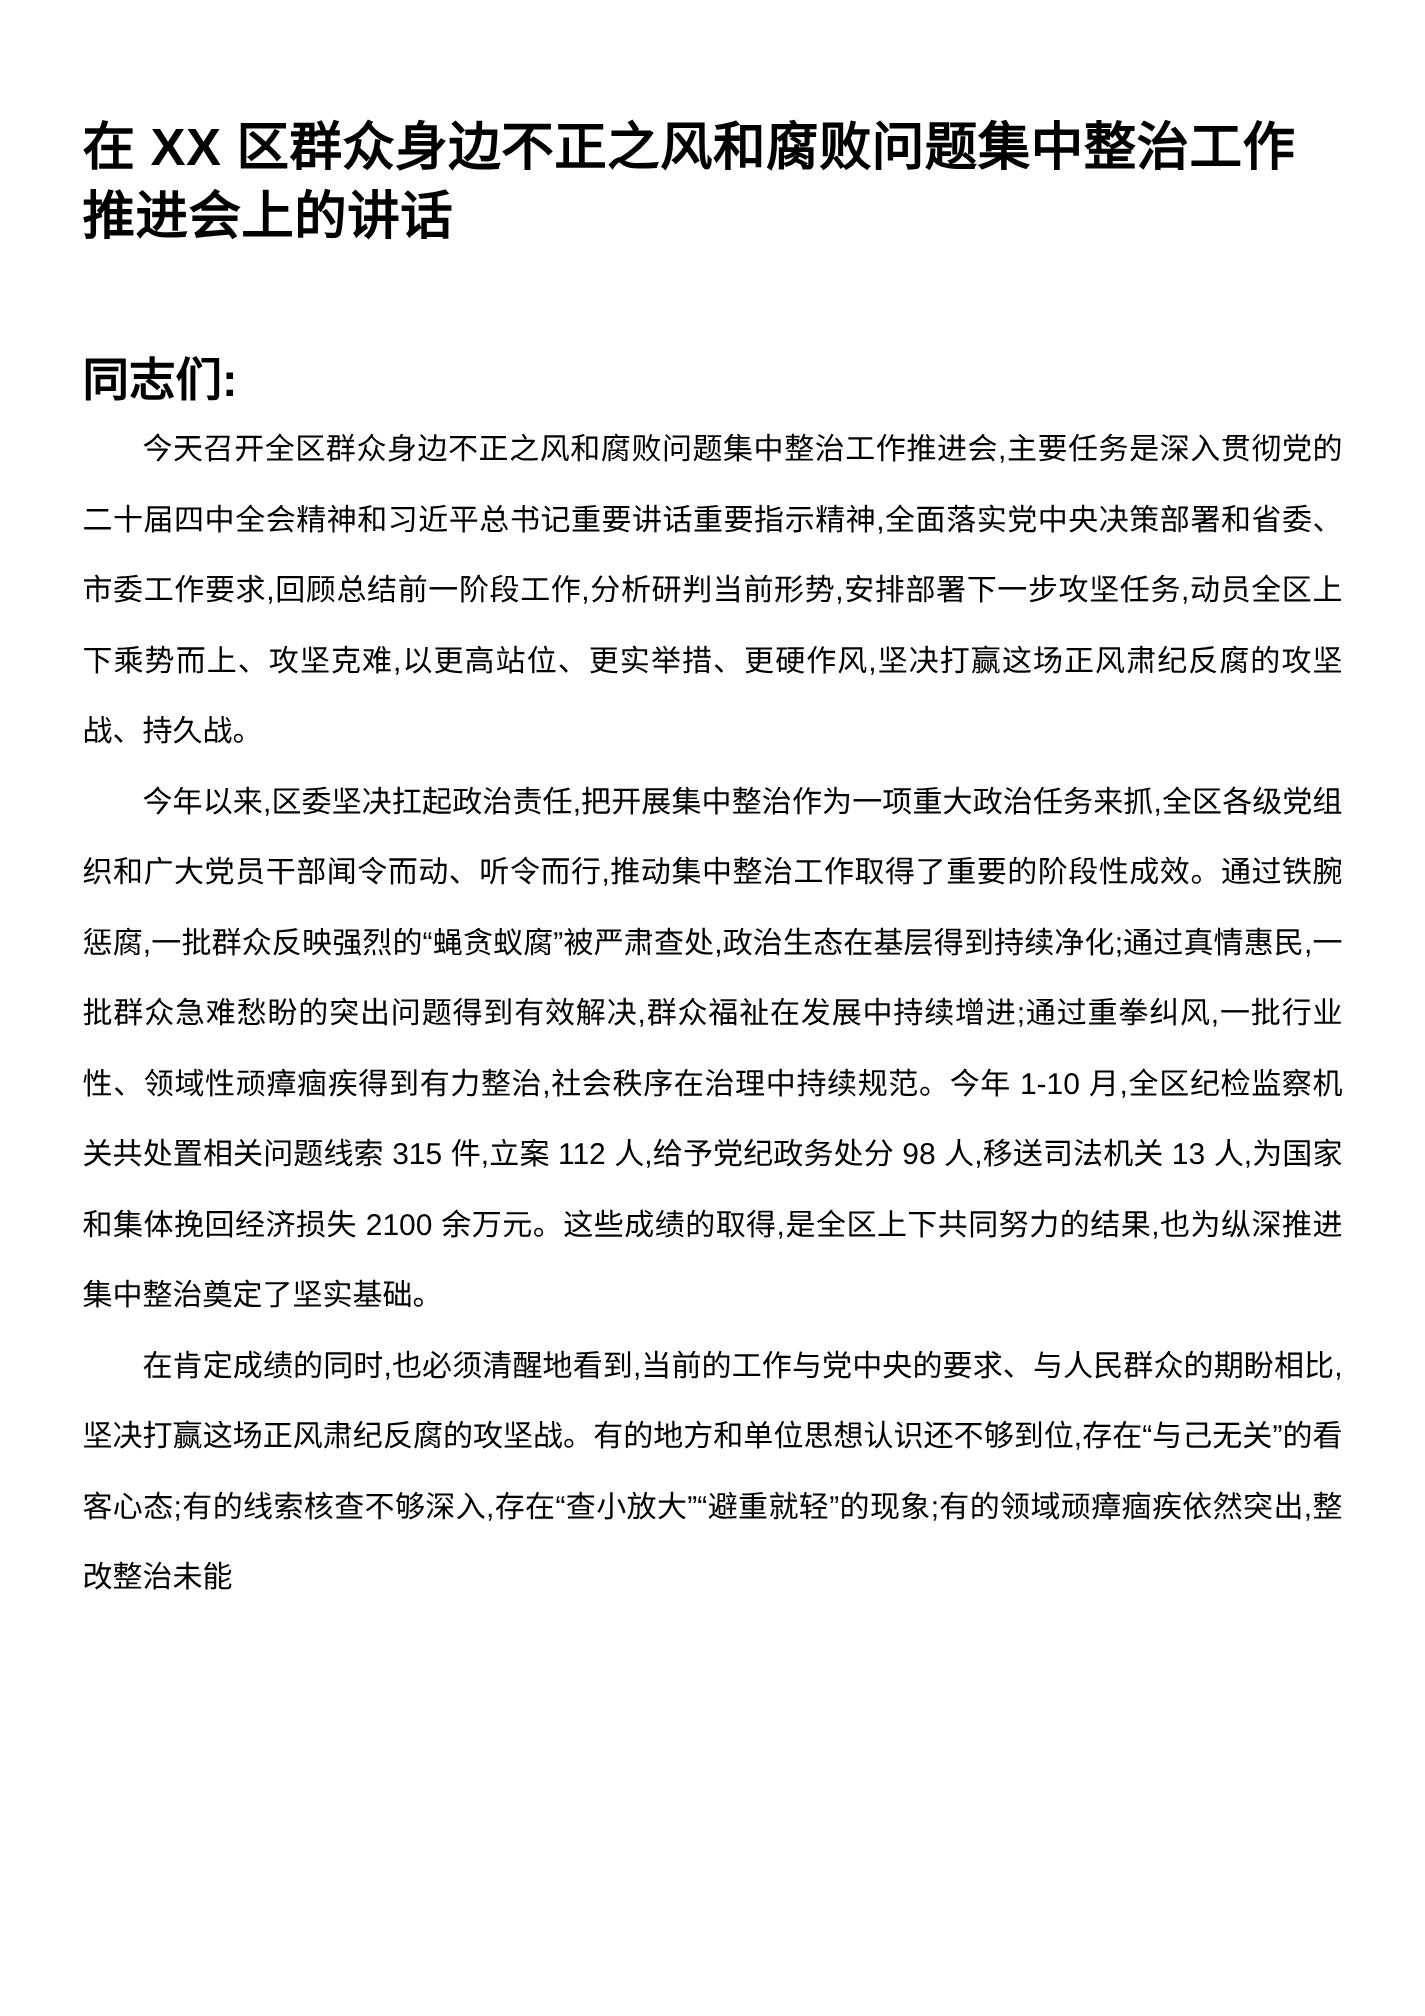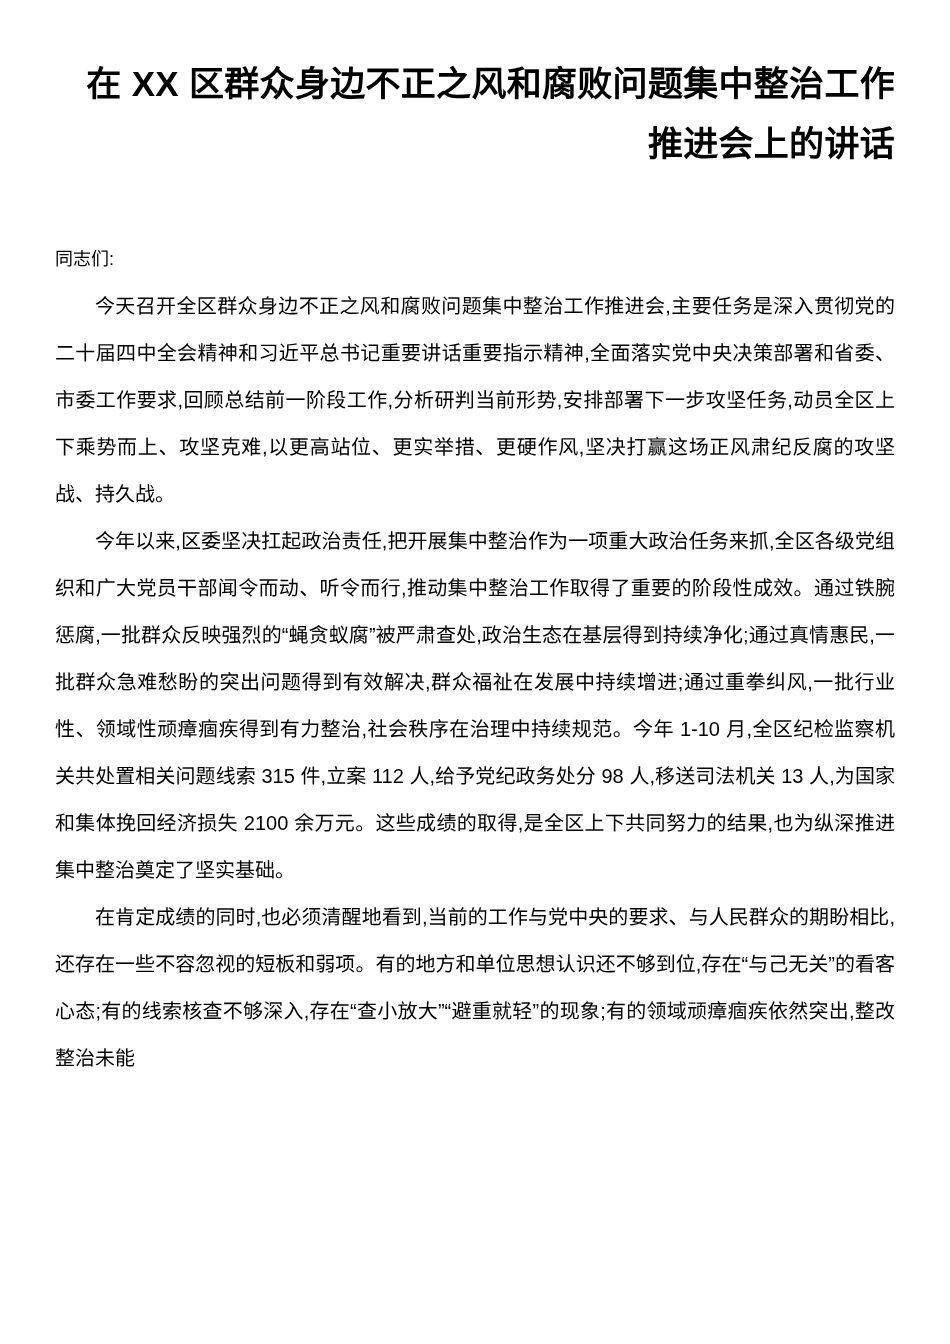--- a/index.html
+++ b/index.html
@@ -27,35 +27,35 @@
 
   .doc-body {
     position: absolute;
     left: 55px;
     top: 0;
     width: 840px;
   }
 
   .doc-title {
     margin: 0;
-    padding-top: 54px;
+    padding-top: 76px;
     font-size: 35px;
-    line-height: 60px;
+    line-height: 46px;
     font-weight: 700;
-    text-align: right;
+    text-align: left;
     letter-spacing: 0.3px;
     word-break: break-all;
   }
 
   .salutation {
     margin: 0;
     padding-top: 62px;
-    font-size: 18px;
+    font-size: 31px;
     line-height: 47px;
-    font-weight: 400;
+    font-weight: 700;
     text-align: justify;
     text-justify: inter-ideograph;
     word-break: break-all;
   }
 
   .para {
     margin: 0;
     font-size: 20px;
     line-height: 47px;
     font-weight: 400;
@@ -78,17 +78,17 @@
   <div class="doc-body">
 
     <h1 class="doc-title">在 XX 区群众身边不正之风和腐败问题集中整治工作推进会上的讲话</h1>
 
     <p class="salutation">同志们:</p>
 
     <p class="para">今天召开全区群众身边不正之风和腐败问题集中整治工作推进会,主要任务是深入贯彻党的二十届四中全会精神和习近平总书记重要讲话重要指示精神,全面落实党中央决策部署和省委、市委工作要求,回顾总结前一阶段工作,分析研判当前形势,安排部署下一步攻坚任务,动员全区上下乘势而上、攻坚克难,以更高站位、更实举措、更硬作风,坚决打赢这场正风肃纪反腐的攻坚战、持久战。</p>
 
     <p class="para">今年以来,区委坚决扛起政治责任,把开展集中整治作为一项重大政治任务来抓,全区各级党组织和广大党员干部闻令而动、听令而行,推动集中整治工作取得了重要的阶段性成效。通过铁腕惩腐,一批群众反映强烈的“蝇贪蚁腐”被严肃查处,政治生态在基层得到持续净化;通过真情惠民,一批群众急难愁盼的突出问题得到有效解决,群众福祉在发展中持续增进;通过重拳纠风,一批行业性、领域性顽瘴痼疾得到有力整治,社会秩序在治理中持续规范。今年 1-10 月,全区纪检监察机关共处置相关问题线索 315 件,立案 112 人,给予党纪政务处分 98 人,移送司法机关 13 人,为国家和集体挽回经济损失 2100 余万元。这些成绩的取得,是全区上下共同努力的结果,也为纵深推进集中整治奠定了坚实基础。</p>
 
-    <p class="para">在肯定成绩的同时,也必须清醒地看到,当前的工作与党中央的要求、与人民群众的期盼相比,还存在一些不容忽视的短板和弱项。有的地方和单位思想认识还不够到位,存在“与己无关”的看客心态;有的线索核查不够深入,存在“查小放大”“避重就轻”的现象;有的领域顽瘴痼疾依然突出,整改整治未能</p>
+    <p class="para">在肯定成绩的同时,也必须清醒地看到,当前的工作与党中央的要求、与人民群众的期盼相比,坚决打赢这场正风肃纪反腐的攻坚战。有的地方和单位思想认识还不够到位,存在“与己无关”的看客心态;有的线索核查不够深入,存在“查小放大”“避重就轻”的现象;有的领域顽瘴痼疾依然突出,整改整治未能</p>
 
   </div>
 
 </div>
 
 </body></html>

